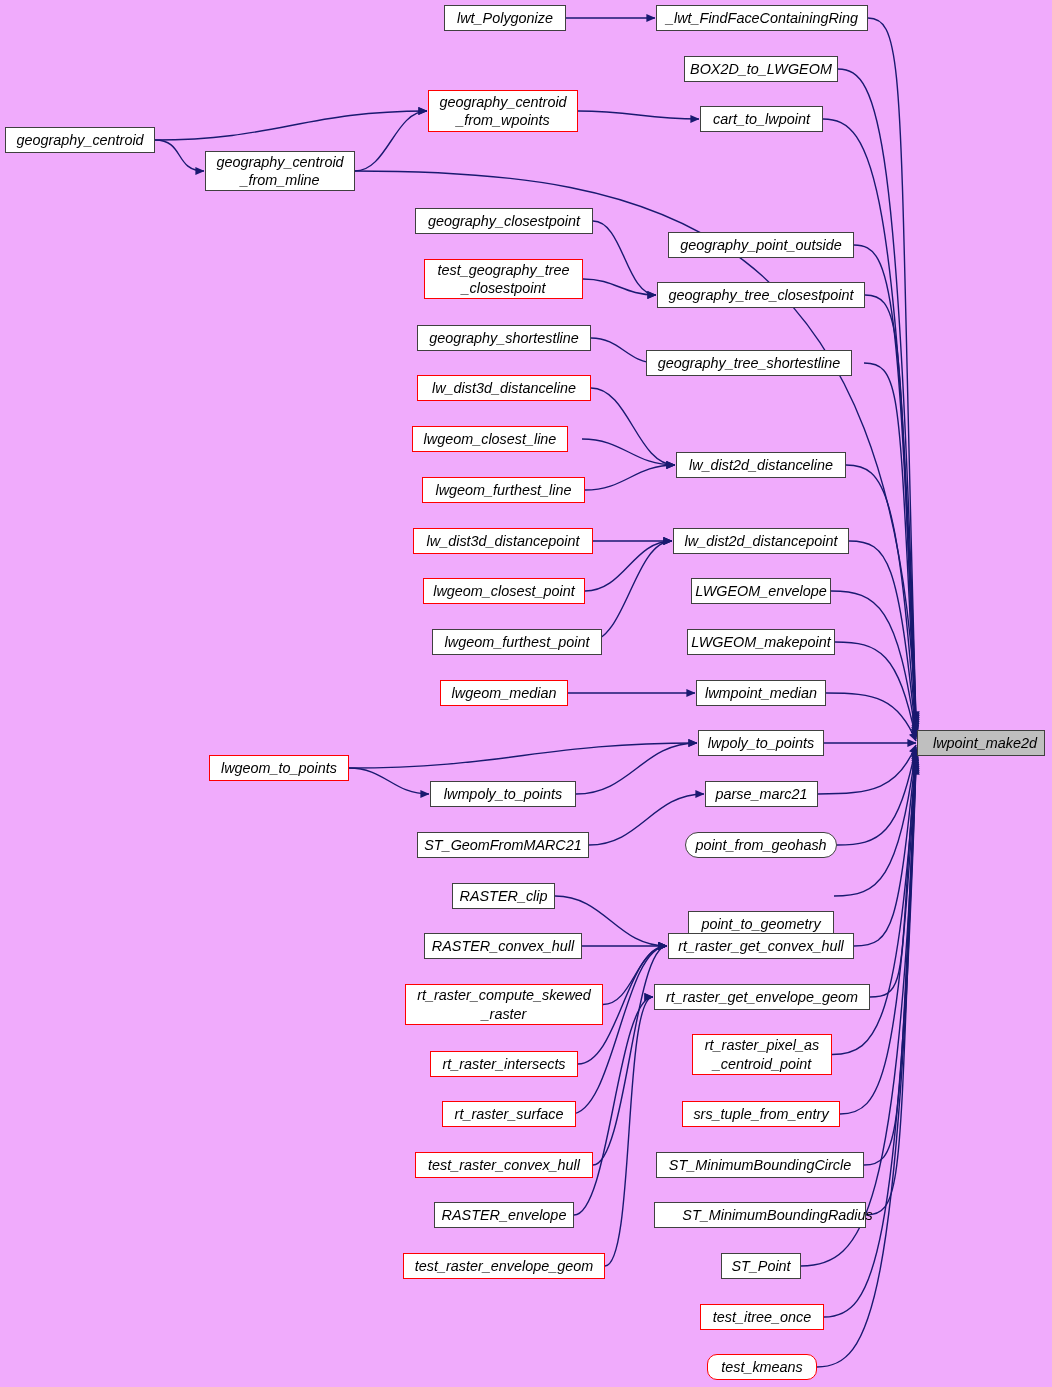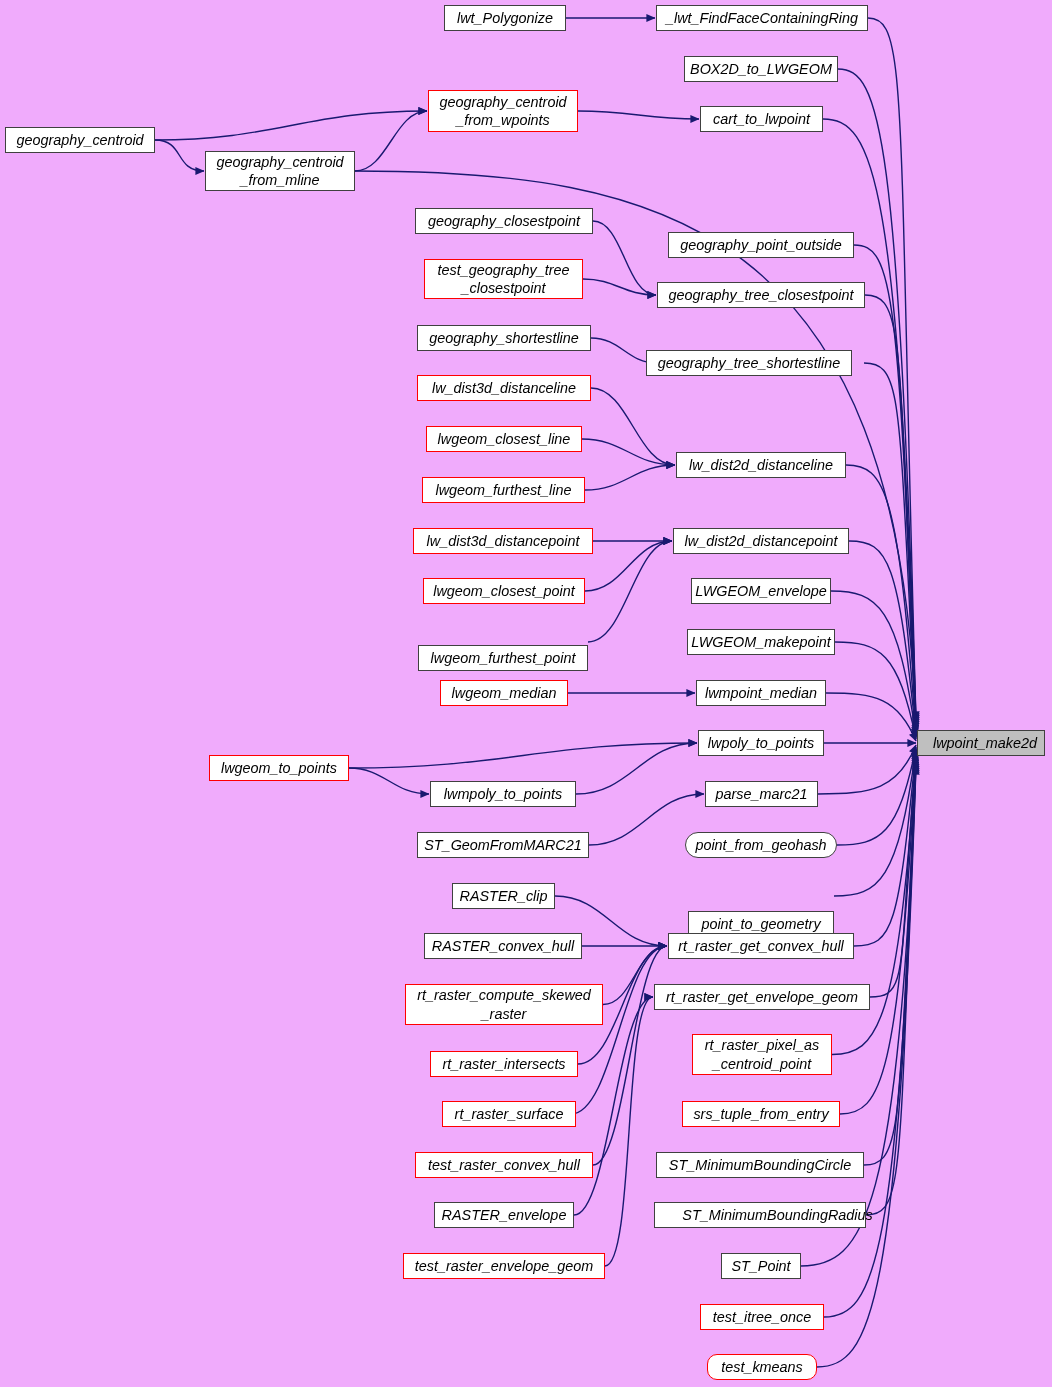--- a/index.html
+++ b/index.html
@@ -125,28 +125,28 @@
       <div class="node" style="left: 205px; top: 151px; width: 150px; height: 40px;">geography_centroid
 _from_mline</div>
       <div class="node" style="left: 415px; top: 208px; width: 178px; height: 26px;">geography_closestpoint</div>
       <div class="node" style="left: 668px; top: 232px; width: 186px; height: 26px;">geography_point_outside</div>
       <div class="node red" style="left: 424px; top: 259px; width: 159px; height: 40px;">test_geography_tree
 _closestpoint</div>
       <div class="node" style="left: 657px; top: 282px; width: 208px; height: 26px;">geography_tree_closestpoint</div>
       <div class="node" style="left: 417px; top: 325px; width: 174px; height: 26px;">geography_shortestline</div>
       <div class="node" style="left: 634px; top: 350px; width: 206px; height: 26px; margin-left: 12px;">geography_tree_shortestline</div>
       <div class="node red" style="left: 417px; top: 375px; width: 174px; height: 26px;">lw_dist3d_distanceline</div>
-      <div class="node red" style="left: 426px; top: 426px; width: 156px; height: 26px;">lwgeom_closest_line</div>
+      <div class="node red" style="left: 412px; top: 426px; width: 156px; height: 26px;">lwgeom_closest_line</div>
       <div class="node" style="left: 676px; top: 452px; width: 170px; height: 26px;">lw_dist2d_distanceline</div>
       <div class="node red" style="left: 422px; top: 477px; width: 163px; height: 26px;">lwgeom_furthest_line</div>
       <div class="node red" style="left: 413px; top: 528px; width: 180px; height: 26px;">lw_dist3d_distancepoint</div>
       <div class="node" style="left: 673px; top: 528px; width: 176px; height: 26px;">lw_dist2d_distancepoint</div>
       <div class="node red" style="left: 423px; top: 578px; width: 162px; height: 26px;">lwgeom_closest_point</div>
       <div class="node" style="left: 691px; top: 578px; width: 140px; height: 26px;">LWGEOM_envelope</div>
-      <div class="node" style="left: 418px; top: 629px; width: 170px; height: 26px; margin-top: 16px;">lwgeom_furthest_point</div>
+      <div class="node" style="left: 432px; top: 629px; width: 170px; height: 26px;">lwgeom_furthest_point</div>
       <div class="node" style="left: 687px; top: 629px; width: 148px; height: 26px;">LWGEOM_makepoint</div>
       <div class="node red" style="left: 440px; top: 680px; width: 128px; height: 26px;">lwgeom_median</div>
       <div class="node" style="left: 696px; top: 680px; width: 130px; height: 26px;">lwmpoint_median</div>
       <div class="node" style="left: 698px; top: 730px; width: 126px; height: 26px;">lwpoly_to_points</div>
       <div class="node target" style="left: 917px; top: 730px; width: 128px; height: 26px;">lwpoint_make2d</div>
       <div class="node red" style="left: 209px; top: 755px; width: 140px; height: 26px;">lwgeom_to_points</div>
       <div class="node" style="left: 430px; top: 781px; width: 146px; height: 26px;">lwmpoly_to_points</div>
       <div class="node" style="left: 705px; top: 781px; width: 113px; height: 26px;">parse_marc21</div>
       <div class="node" style="left: 417px; top: 832px; width: 172px; height: 26px;">ST_GeomFromMARC21</div>
       <div class="node" style="left: 685px; top: 832px; width: 152px; height: 26px; border-radius: 13px;">point_from_geohash</div>

